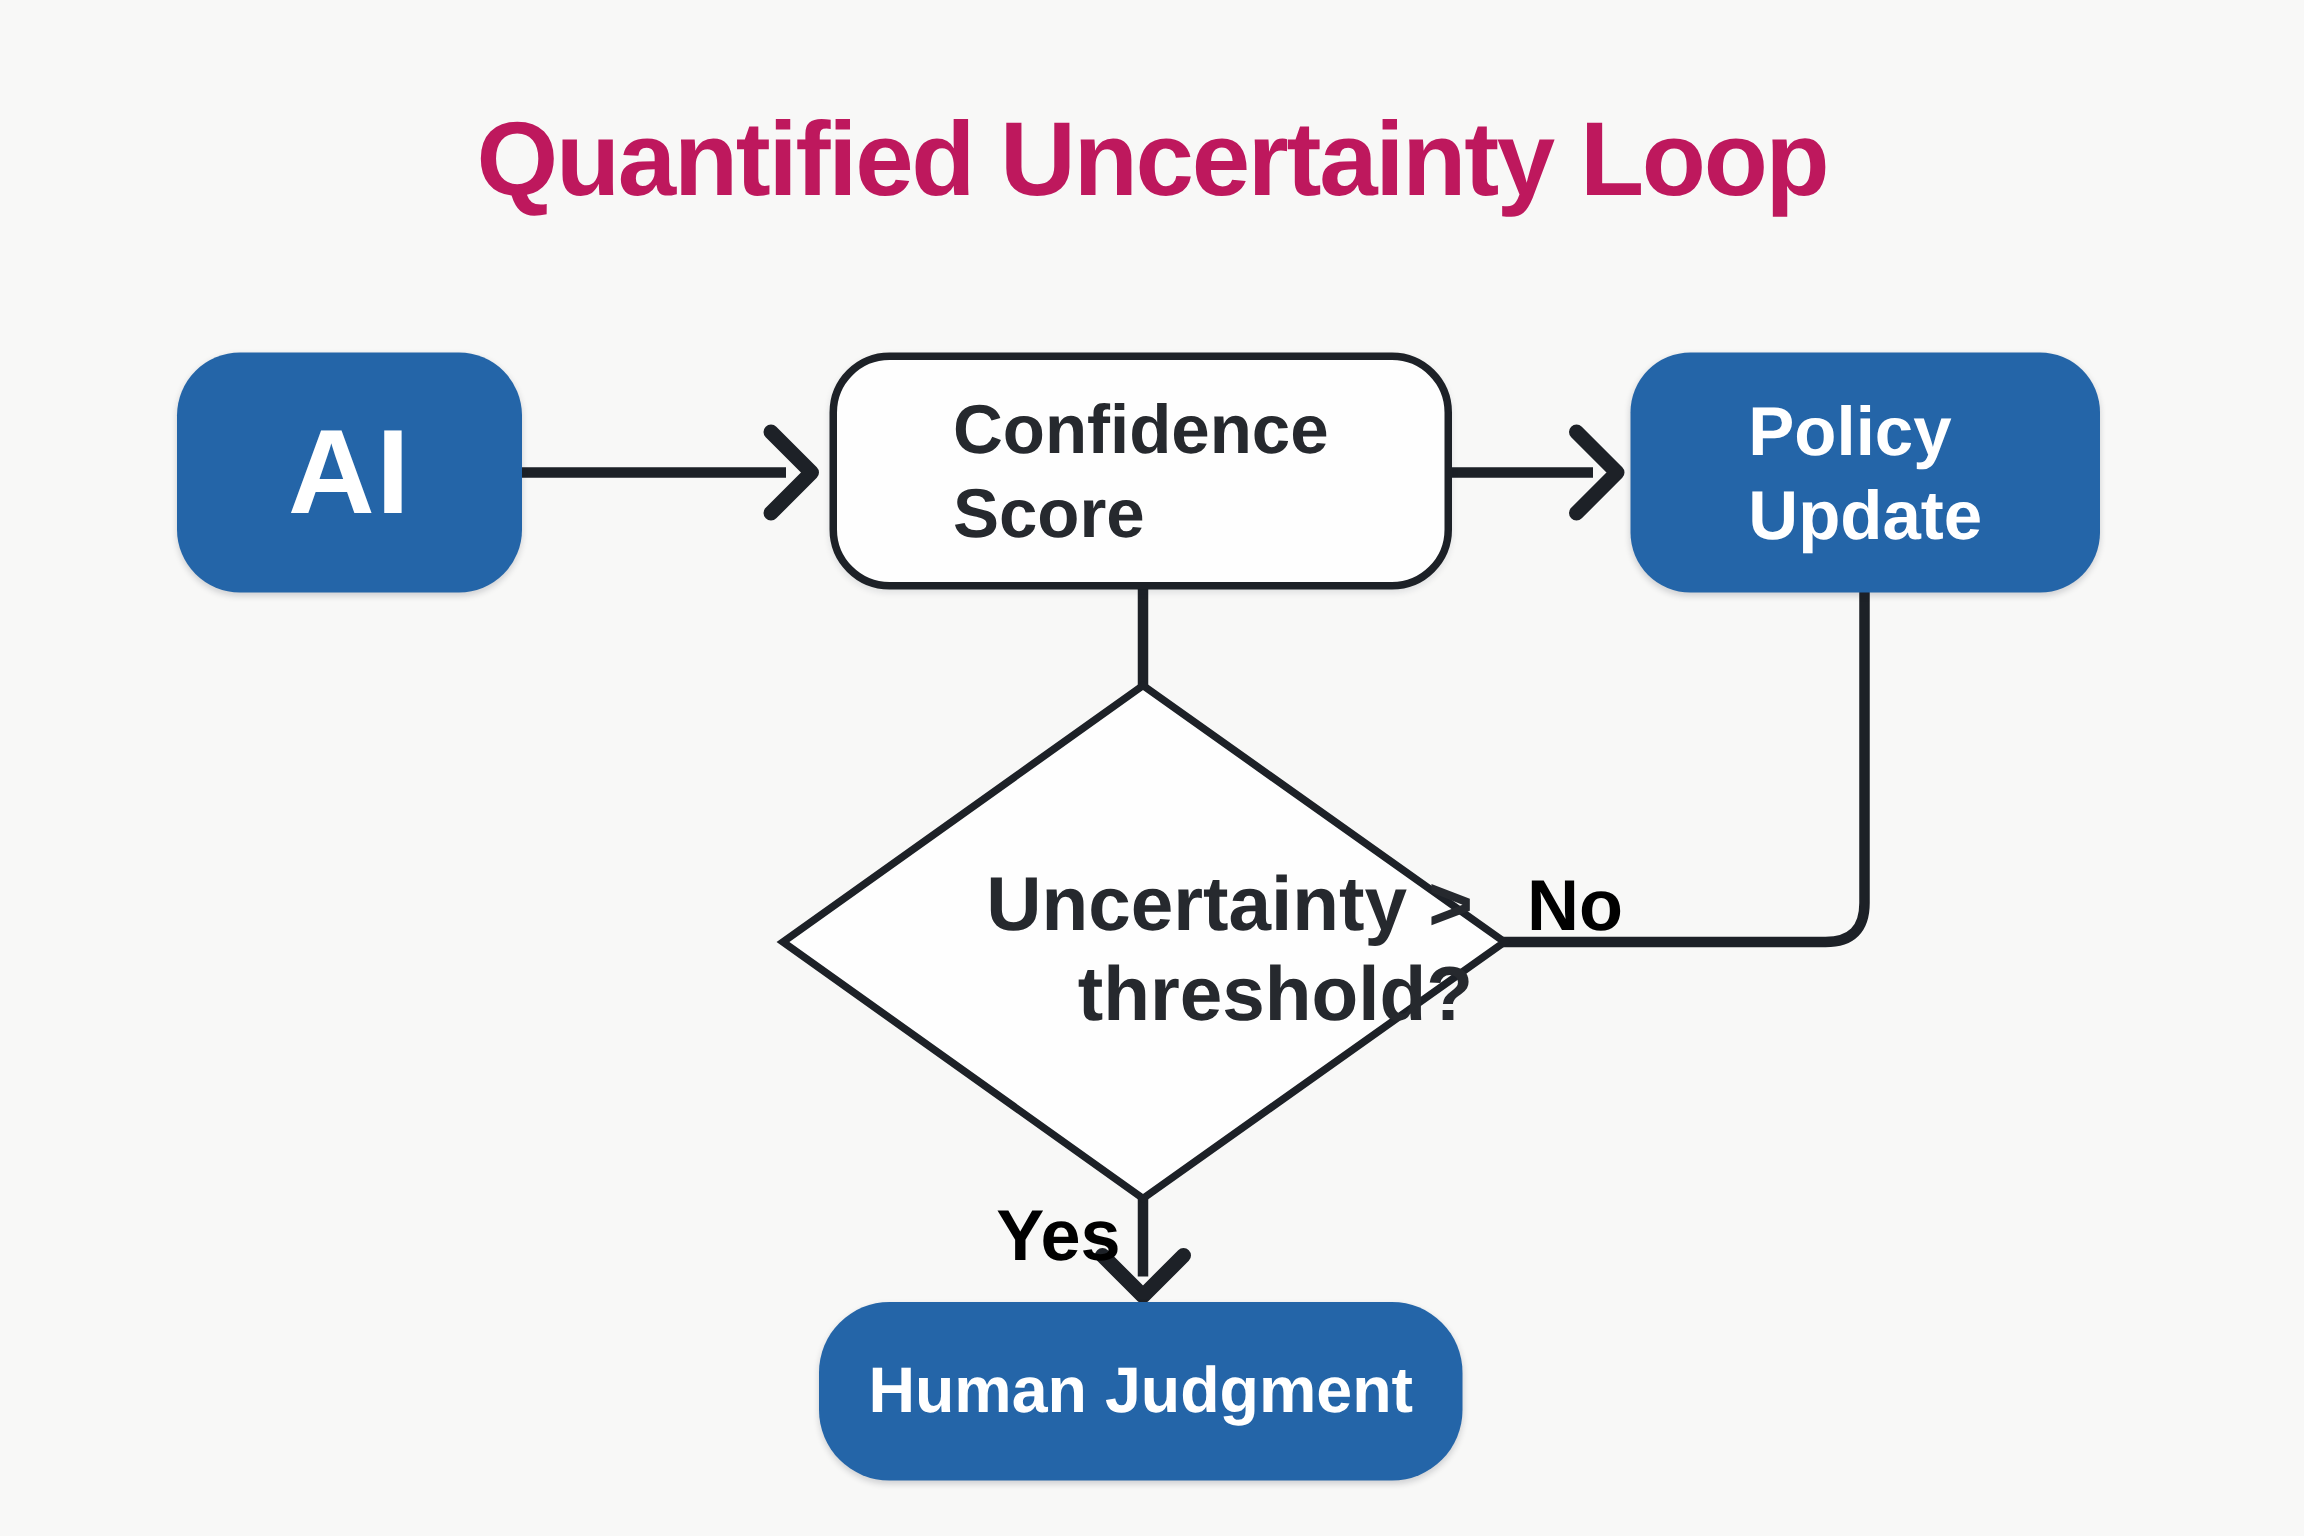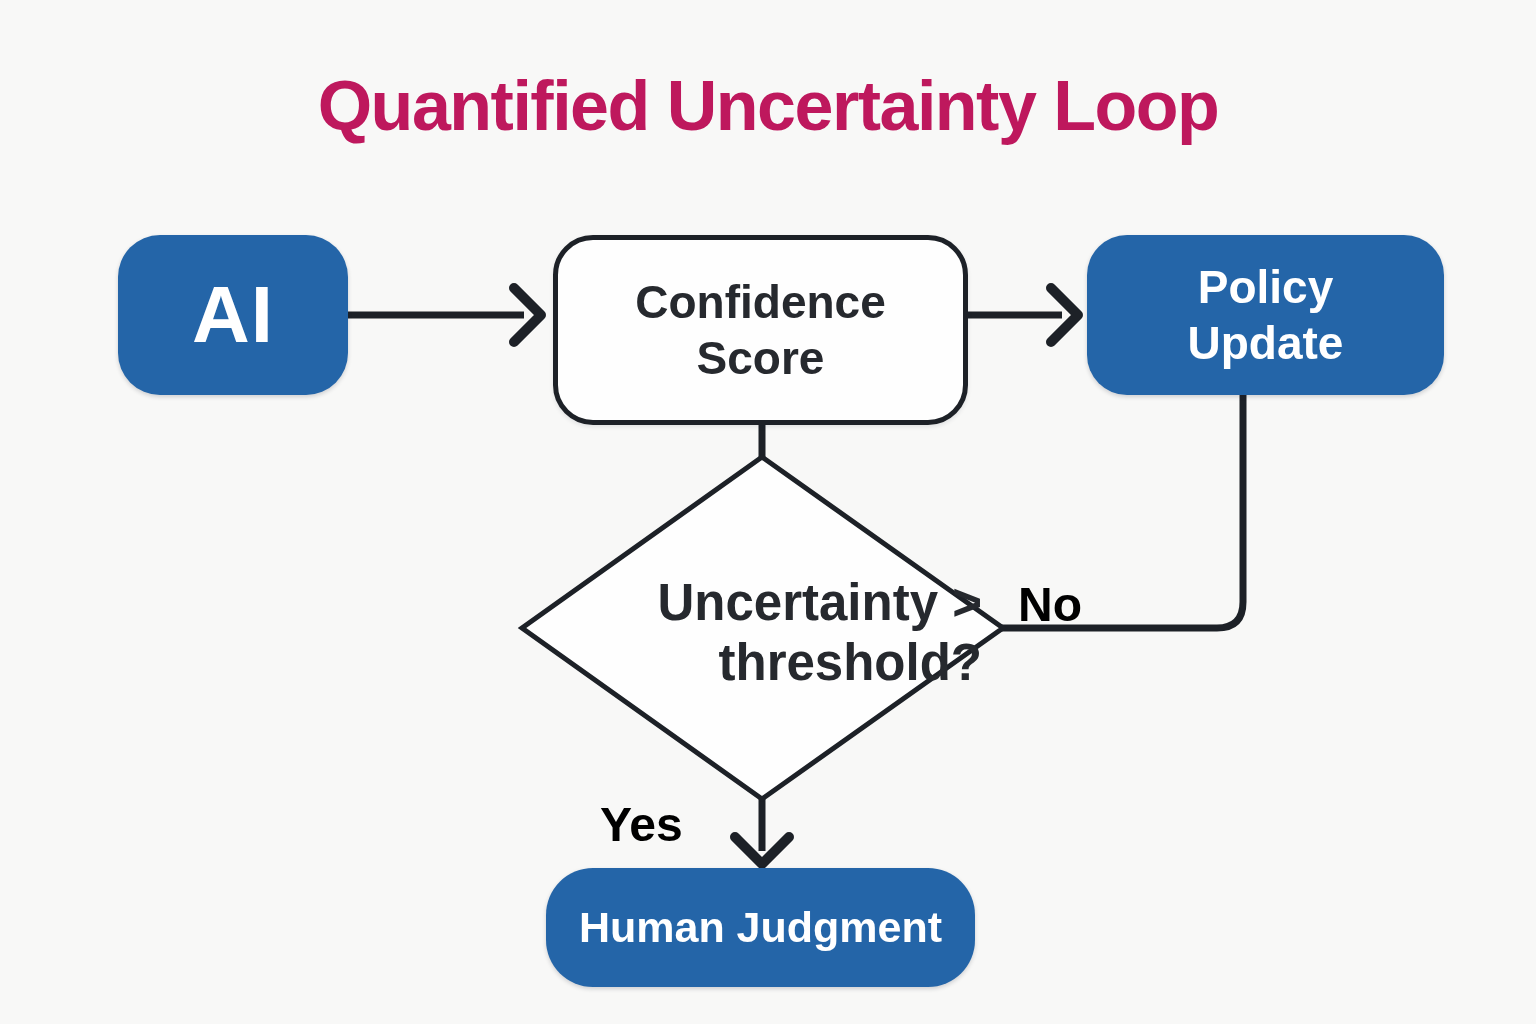--- a/index.html
+++ b/index.html
@@ -32,21 +32,20 @@
     top: 0;
     left: 0;
     width: 1536px;
     height: 1024px;
   }
   .node {
     position: absolute;
     display: flex;
     align-items: center;
     justify-content: center;
-    text-align: center;
     font-weight: 700;
     white-space: pre-line;
     box-sizing: border-box;
   }
   .node-blue {
     background: #2465a8;
     color: #ffffff;
     box-shadow: 0 2px 4px rgba(20, 30, 45, 0.18);
   }
   .node-ai {
@@ -55,33 +54,33 @@
     width: 230px;
     height: 160px;
     border-radius: 42px;
     font-size: 80px;
     letter-spacing: 1px;
   }
   .node-confidence {
     left: 553px;
     top: 235px;
     width: 415px;
-    height: 190px;
+    height: 158px;
     background: #fefefe;
     border: 5px solid #1d2127;
     border-radius: 40px;
     color: #26292e;
     font-size: 46px;
     line-height: 1.22;
     box-shadow: 0 2px 4px rgba(20, 30, 45, 0.10);
   }
   .node-policy {
     left: 1087px;
     top: 235px;
-    width: 357px;
+    width: 313px;
     height: 160px;
     border-radius: 40px;
     font-size: 46px;
     line-height: 1.22;
   }
   .node-human {
     left: 546px;
     top: 868px;
     width: 429px;
     height: 119px;
@@ -104,20 +103,21 @@
     position: absolute;
     font-weight: 700;
     font-size: 48px;
     color: #000000;
     line-height: 1.0;
   }
   .edge-label-yes {
     left: 600px;
     top: 801px;
     width: 147px;
+    text-align: right;
   }
   .edge-label-no {
     left: 1018px;
     top: 581px;
   }
 </style>
 </head>
 <body>
 
 <div class="stage">

